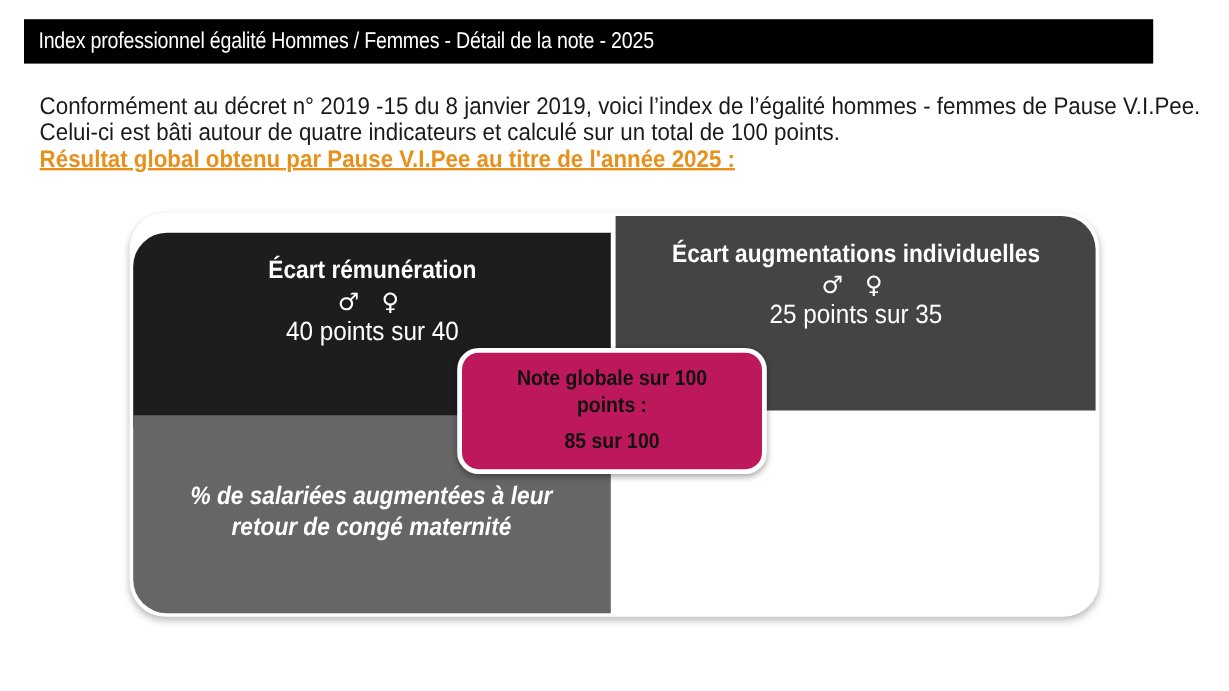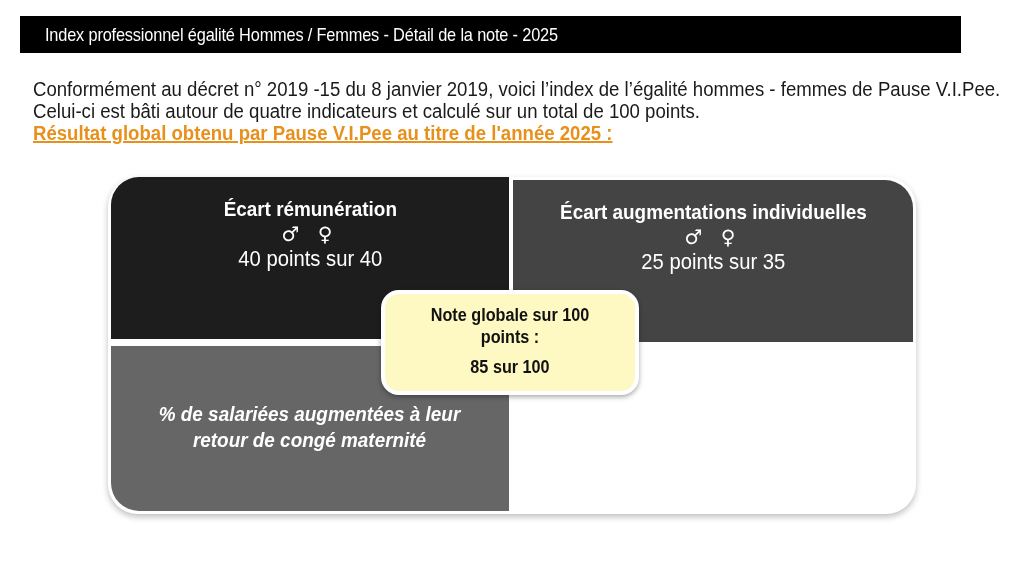--- a/index.html
+++ b/index.html
@@ -4,57 +4,57 @@
 <style>
   html, body { margin:0; padding:0; }
   body {
     width:1024px; height:576px; position:relative; overflow:hidden;
     background:#ffffff;
     font-family:"Liberation Sans", "DejaVu Sans", sans-serif;
   }
   .title-bar {
     position:absolute; left:20px; top:16px; width:941px; height:37px;
     background:#000000; color:#ffffff;
-    box-sizing:border-box; padding-left:25px;
+    box-sizing:border-box; padding-left:12px;
     font-family:"Liberation Sans", sans-serif;
     font-size:19px; line-height:37px; letter-spacing:-0.2px;
     transform-origin:left center;
   }
   .title-bar span { display:inline-block; transform:scaleX(0.86); transform-origin:left center; }
   .intro {
     position:absolute; left:33px; top:78px; width:960px;
     font-size:20px; line-height:22px; color:#1a1a1a;
   }
   .intro .line { display:block; white-space:nowrap; transform:scaleX(0.93); transform-origin:left center; }
   .intro .highlight { color:#e8901c; font-weight:bold; text-decoration:underline; }
 
   .grid {
     position:absolute; left:108px; top:177px; width:808px; height:337px;
     border-radius:30px; background:#ffffff;
     box-shadow:0 3px 6px rgba(0,0,0,0.25);
   }
   .quad {
     position:absolute; color:#ffffff; text-align:center; box-sizing:border-box;
   }
-  .q-tl { left:3px; top:0; width:398px; height:162px; background:#1d1d1d; border-top-left-radius:28px; }
+  .q-tl { left:3px; top:17px; width:398px; height:162px; background:#1d1d1d; border-top-left-radius:28px; }
   .q-tr { left:405px; top:3px; width:400px; height:162px; background:#444444; border-top-right-radius:28px;text-align:center; }
   .q-bl { left:3px; top:169px; width:398px; height:165px; background:#666666; border-bottom-left-radius:28px; }
   .q-br { left:405px; top:169px; width:400px; height:165px; background:#8f8f8f; border-bottom-right-radius:28px; }
 
   .q-title { font-weight:bold; font-size:21px; line-height:26px; display:inline-block; transform:scaleX(0.9); }
   .q-icons { font-size:20px; line-height:24px; letter-spacing:6px; font-family:"DejaVu Sans", sans-serif; }
   .q-score { font-size:22px; line-height:26px; display:inline-block; transform:scaleX(0.92); }
 
   .q-tl .inner, .q-tr .inner { padding-top:19px; }
   .q-bl .inner, .q-br .inner { padding-top:55px;font-style:italic; }
   .q-bl .q-score, .q-br .q-score { margin-top:12px; }
 
   .center-box {
     position:absolute; left:381px; top:290px; width:258px; height:105px;
-    background:#fef9c3; border:4px solid #ffffff; border-radius:18px;
+    background:#be185d; border:4px solid #ffffff; border-radius:18px;
     box-sizing:border-box; text-align:center; color:#111111;
     box-shadow:0 2px 5px rgba(0,0,0,0.35);
   }
   .center-title { font-weight:bold; font-size:18px; line-height:22px; padding-top:10px; display:block; transform:scaleX(0.9); }
   .center-score { font-weight:bold; font-size:18px; line-height:22px; margin-top:8px; display:block; transform:scaleX(0.9); }
 </style>
 </head>
 <body>
 
 <div class="title-bar">

